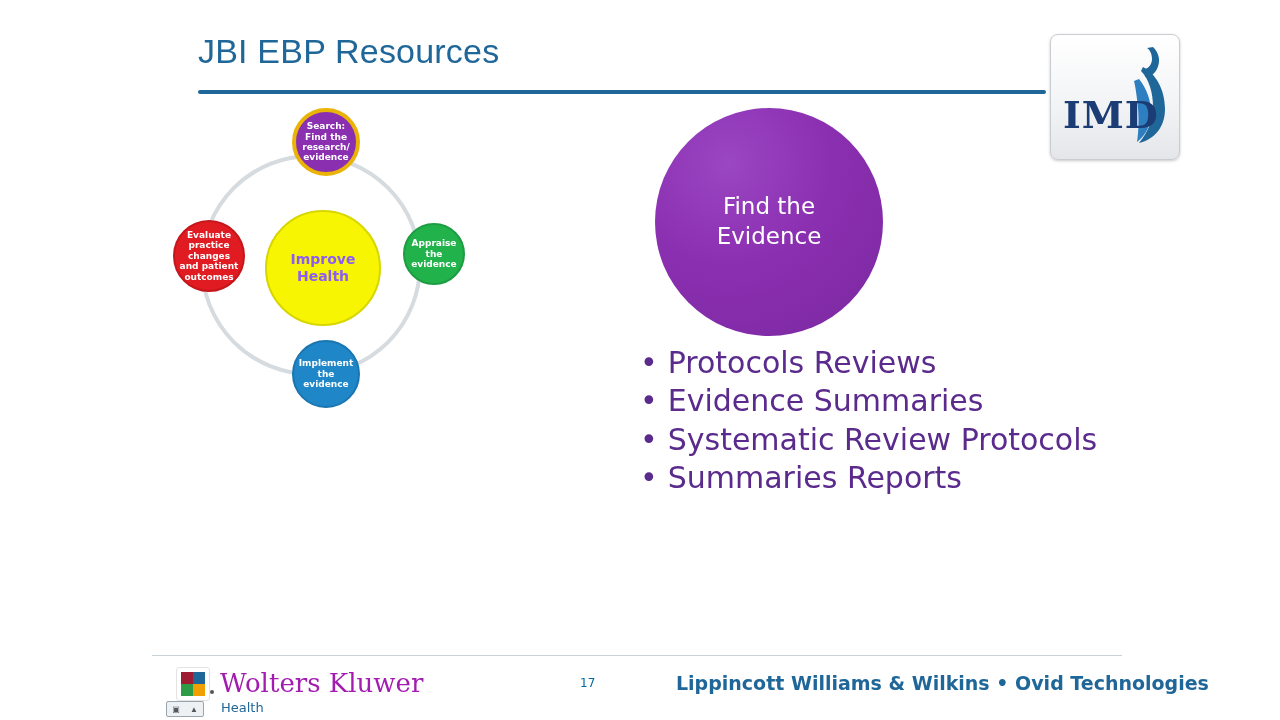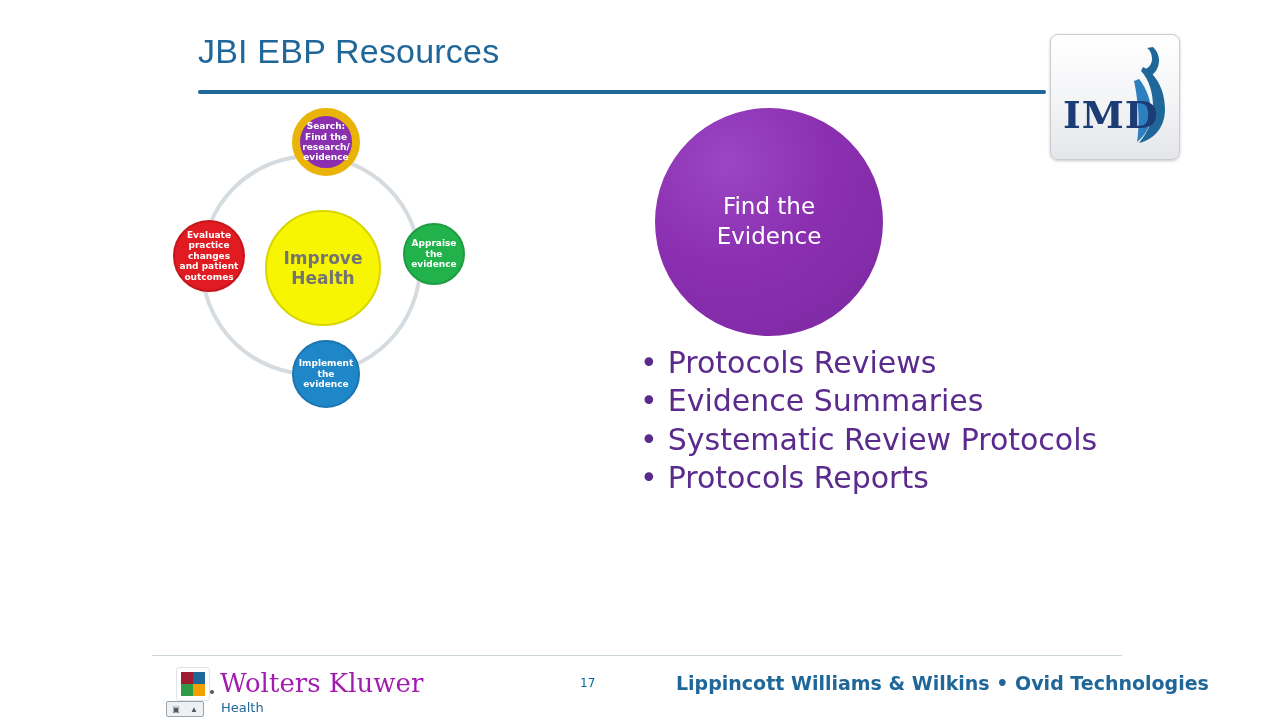--- a/index.html
+++ b/index.html
@@ -105,32 +105,32 @@
     font-weight: bold;
     box-sizing: border-box;
   }
   .node-center {
     left: 105px;
     top: 110px;
     width: 116px;
     height: 116px;
     background: #f7f501;
     border: 2px solid #d8d600;
-    color: #737373;
-    font-size: 17px;
+    color: #8b5cf6;
+    font-size: 14px;
     font-weight: bold;
     line-height: 1.2;
   }
   .node-search {
     left: 132px;
     top: 8px;
     width: 68px;
     height: 68px;
     background: #8a2fb0;
-    border: 8px solid #eab308;
+    border: 4px solid #eab308;
     padding: 4px;
   }
   .node-appraise {
     left: 243px;
     top: 123px;
     width: 62px;
     height: 62px;
     background: #22b24c;
     border: 2px solid #1d9c42;
     padding: 4px;
@@ -330,21 +330,21 @@
 
   <div class="find-circle">
     <span class="find-circle-label">Find the
 Evidence</span>
   </div>
 
   <div class="bullets">
     <div class="bullet"><span class="dot">•</span><span>Protocols Reviews</span></div>
     <div class="bullet"><span class="dot">•</span><span>Evidence Summaries</span></div>
     <div class="bullet"><span class="dot">•</span><span>Systematic Review Protocols</span></div>
-    <div class="bullet"><span class="dot">•</span><span>Protocols Reports</span></div>
+    <div class="bullet"><span class="dot">•</span><span>Summaries Reports</span></div>
   </div>
 
   <div class="footer-rule"></div>
 
   <div class="wk-logo">
     <i class="wk-q1"></i>
       <i class="wk-q2"></i>
       <i class="wk-q3"></i>
       <i class="wk-q4"></i>
   </div>

